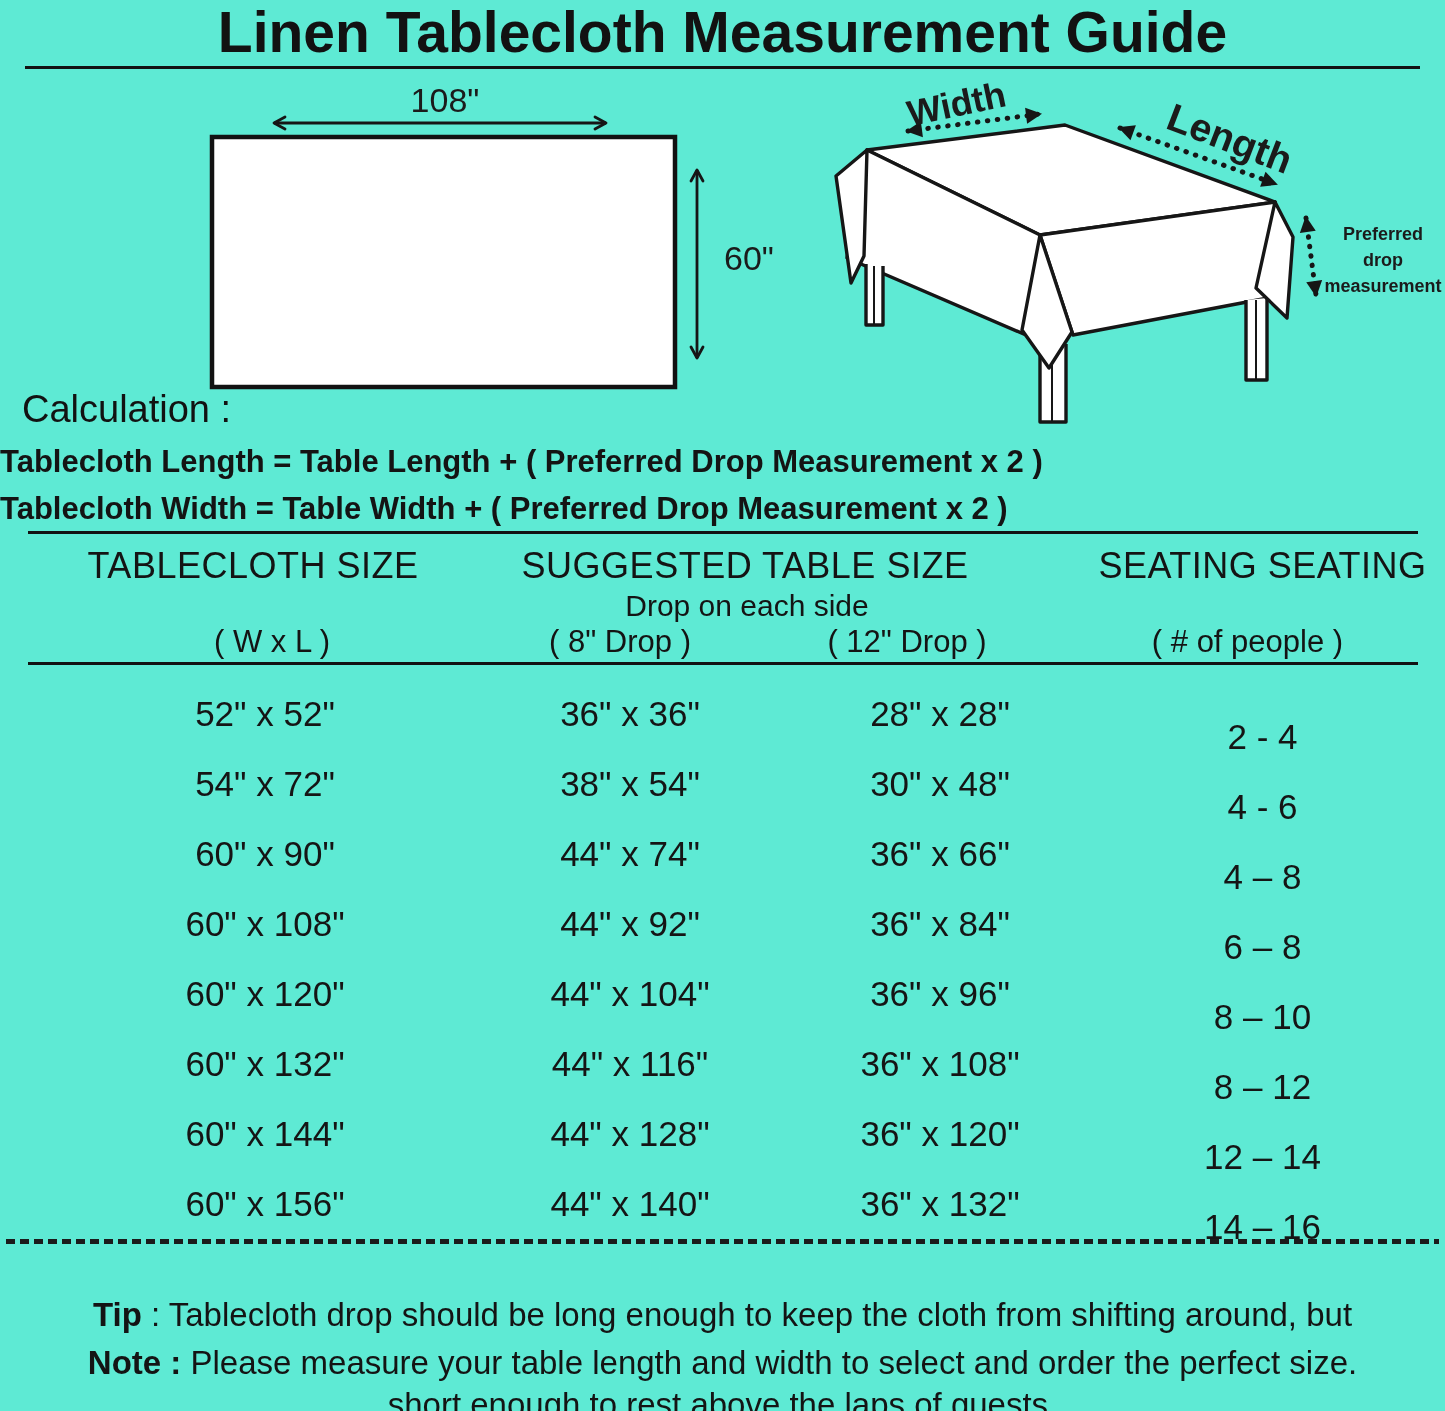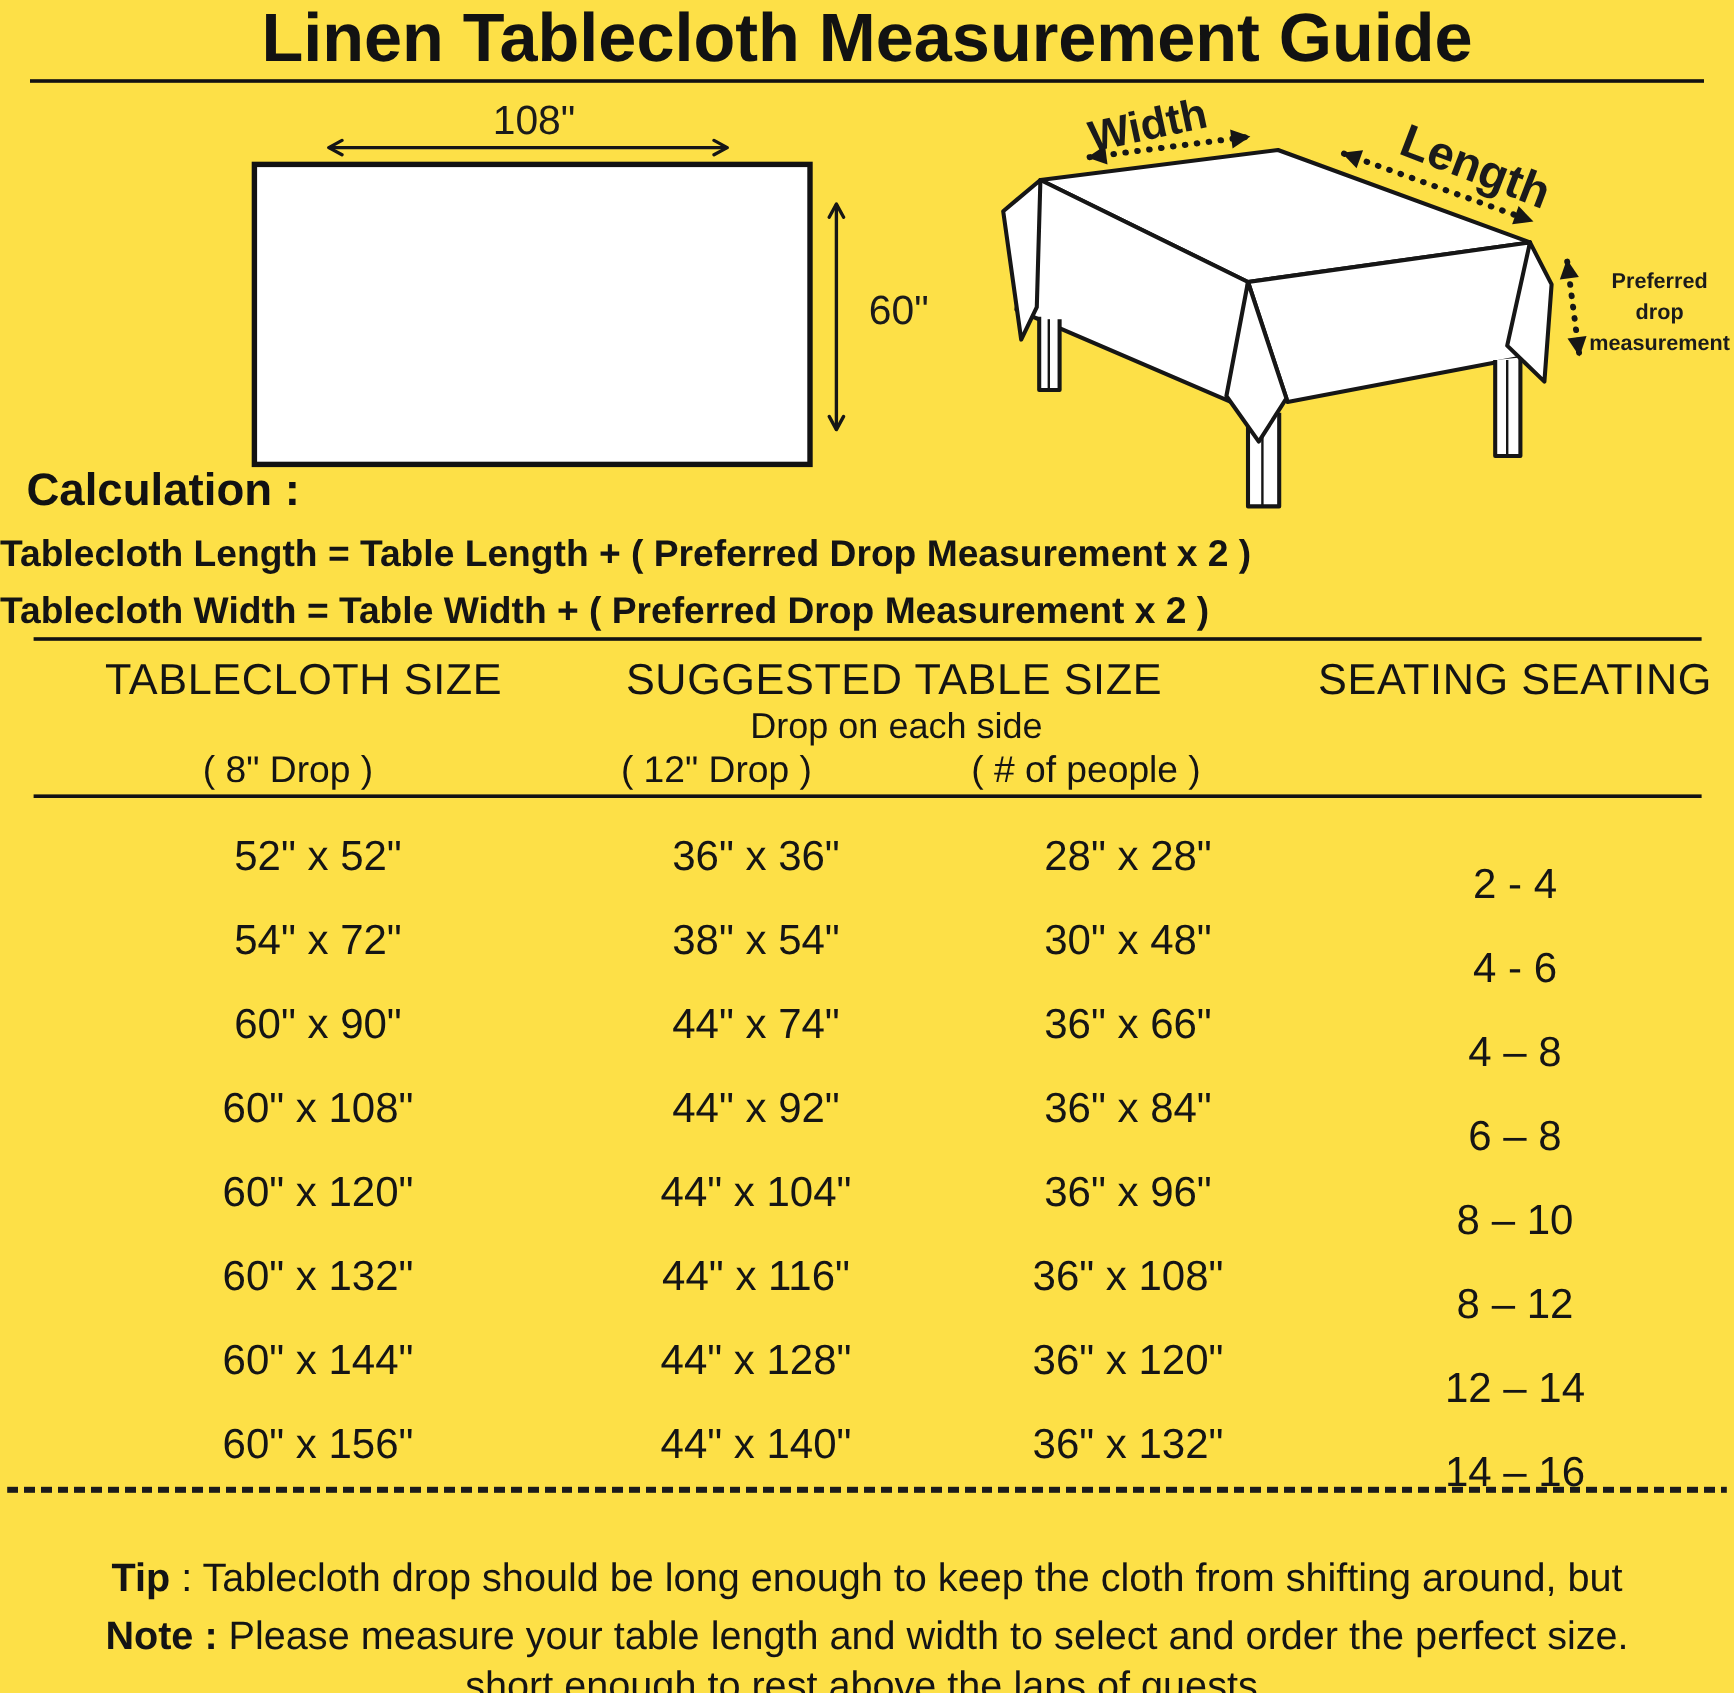--- a/index.html
+++ b/index.html
@@ -1,20 +1,20 @@
 <!DOCTYPE html>
 <html><head>
 <meta charset="utf-8">
 <style>
   html,body{margin:0;padding:0;background:#e8e8e8;}
   .page{
     position:relative;
     width:1445px;height:1411px;
     margin:0 auto;
-    background:#fde047;
+    background:#5eead4;
     font-family:"Liberation Sans", sans-serif;
     color:#141414;
     overflow:hidden;
   }
   .abs{position:absolute;}
   
   .title{
     top:0;left:0;width:100%;
     text-align:center;
     font-size:57px;line-height:64px;
@@ -24,21 +24,21 @@
   }
   .title-rule{
     top:66px;left:25px;right:25px;
     border-top:3px solid #121212;
   }
   
   .diagram-svg{top:71px;left:0;pointer-events:none;}
   
   .calc-heading{
     top:388px;left:22px;
-    font-size:38px;font-weight:700;color:#121212;
+    font-size:38px;font-weight:400;color:#121212;
   }
   .formula{
     left:0;width:100%;
     text-align:left;
     font-size:31px;font-weight:700;color:#141414;
   }
   .formula-1{top:444px;}
   .formula-2{top:491px;}
   .rule-a{top:531px;left:28px;right:27px;border-top:3px solid #121212;}
   .rule-b{top:662px;left:28px;right:27px;border-top:3px solid #121212;}
@@ -151,20 +151,21 @@
 
   <div class="abs tgrid thead">
     <div class="th1">TABLECLOTH SIZE</div>
     <div class="th2">SUGGESTED TABLE SIZE</div>
     <div class="th3">SEATING SEATING</div>
   </div>
   <div class="abs tgrid drop-row">
     <div class="drop-cell">Drop on each side</div>
   </div>
   <div class="abs tgrid subhead">
+    <div class="s1">( W x L )</div>
     <div class="s2">( 8" Drop )</div>
     <div class="s3">( 12" Drop )</div>
     <div class="s4">( # of people )</div>
   </div>
 
   <div class="abs rule-b"></div>
 
   <div class="abs rows" id="rows">
       <div class="trow">
         <div class="cell c1">52" x 52"</div>

